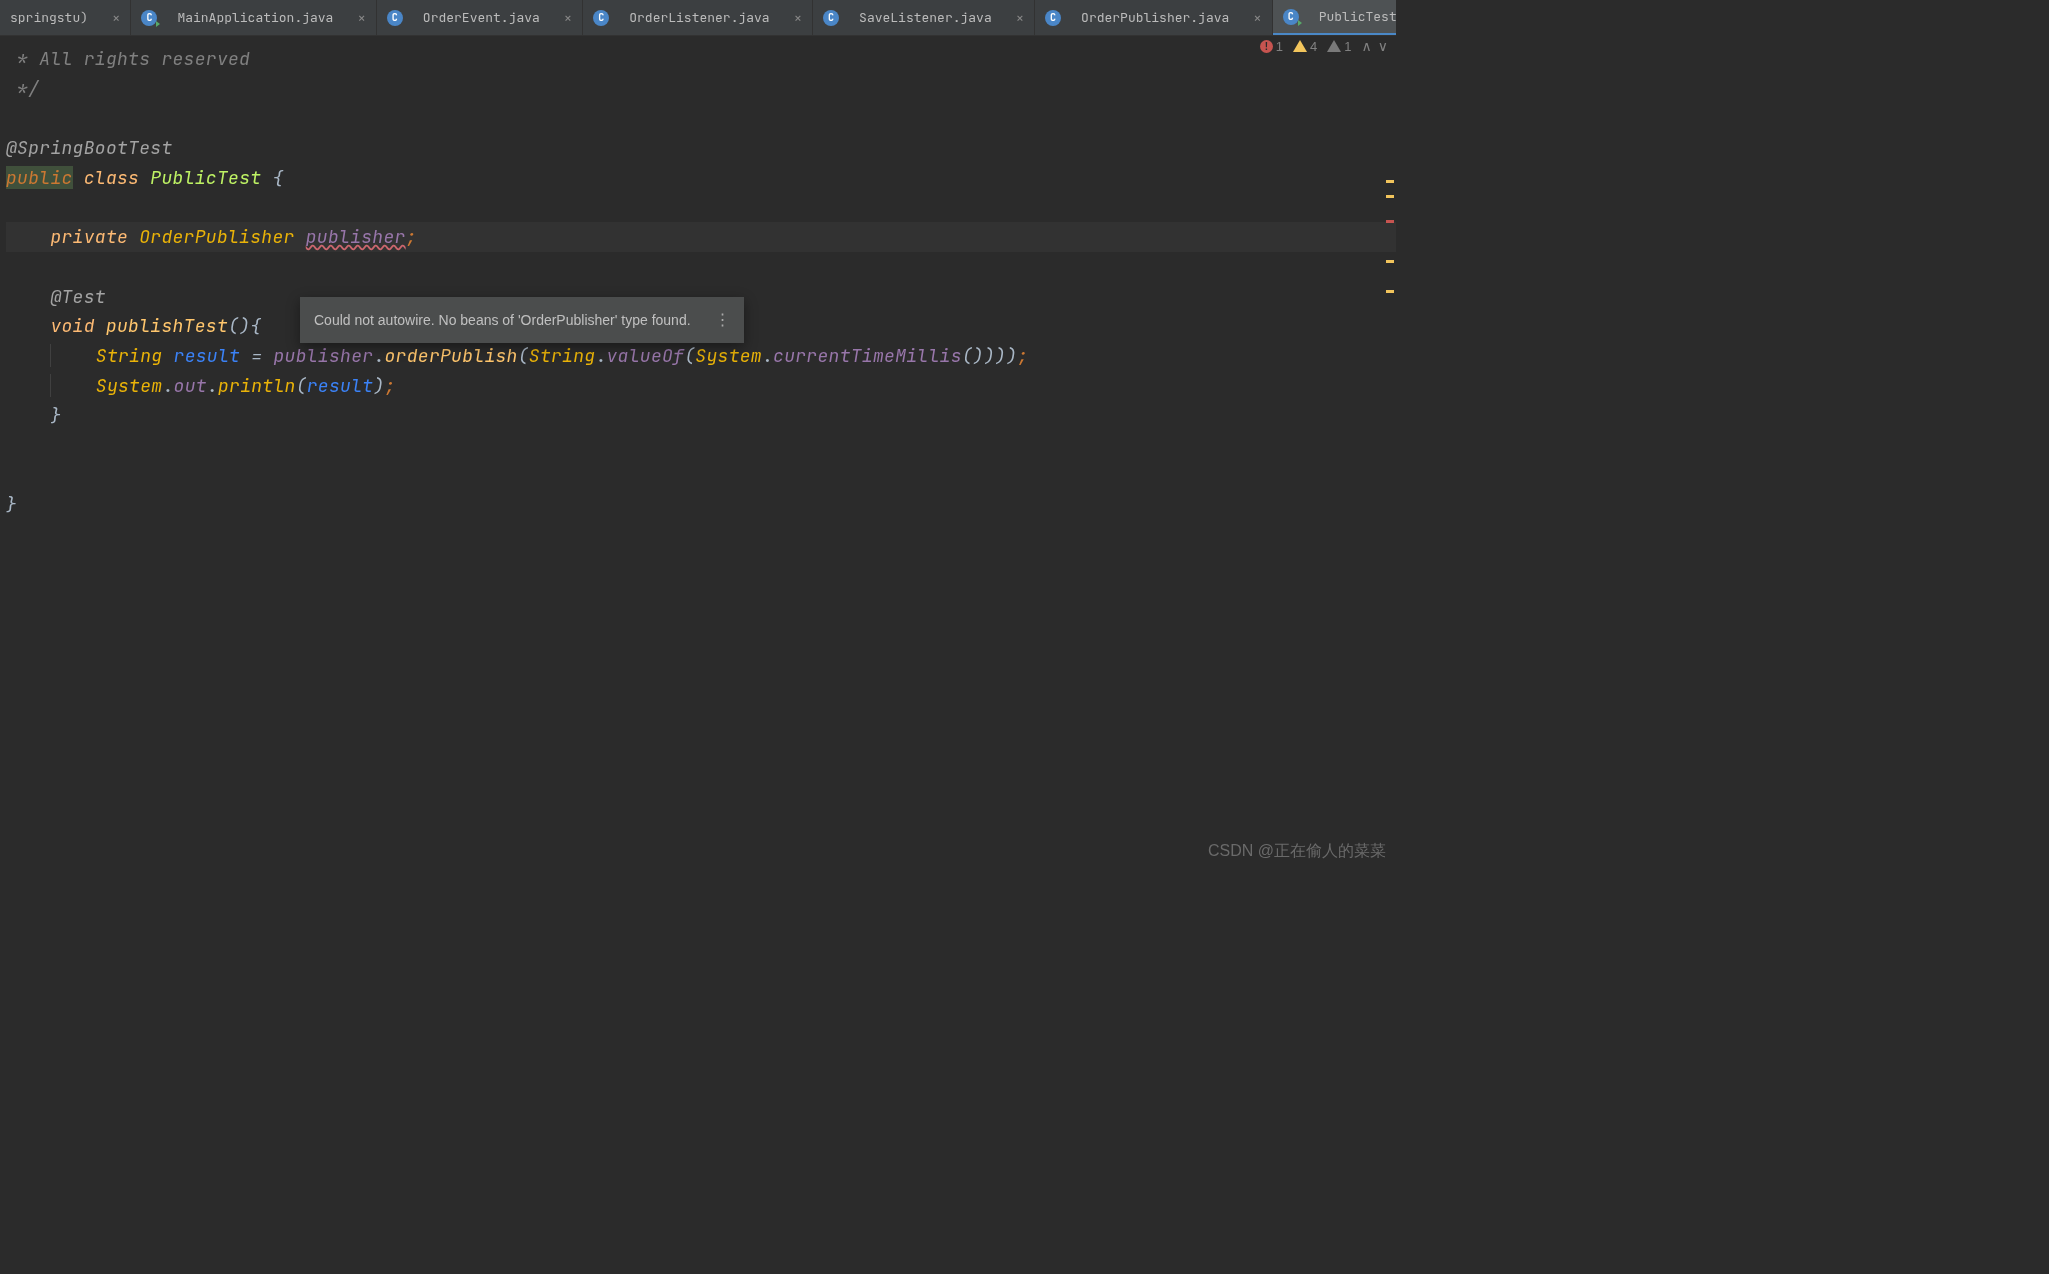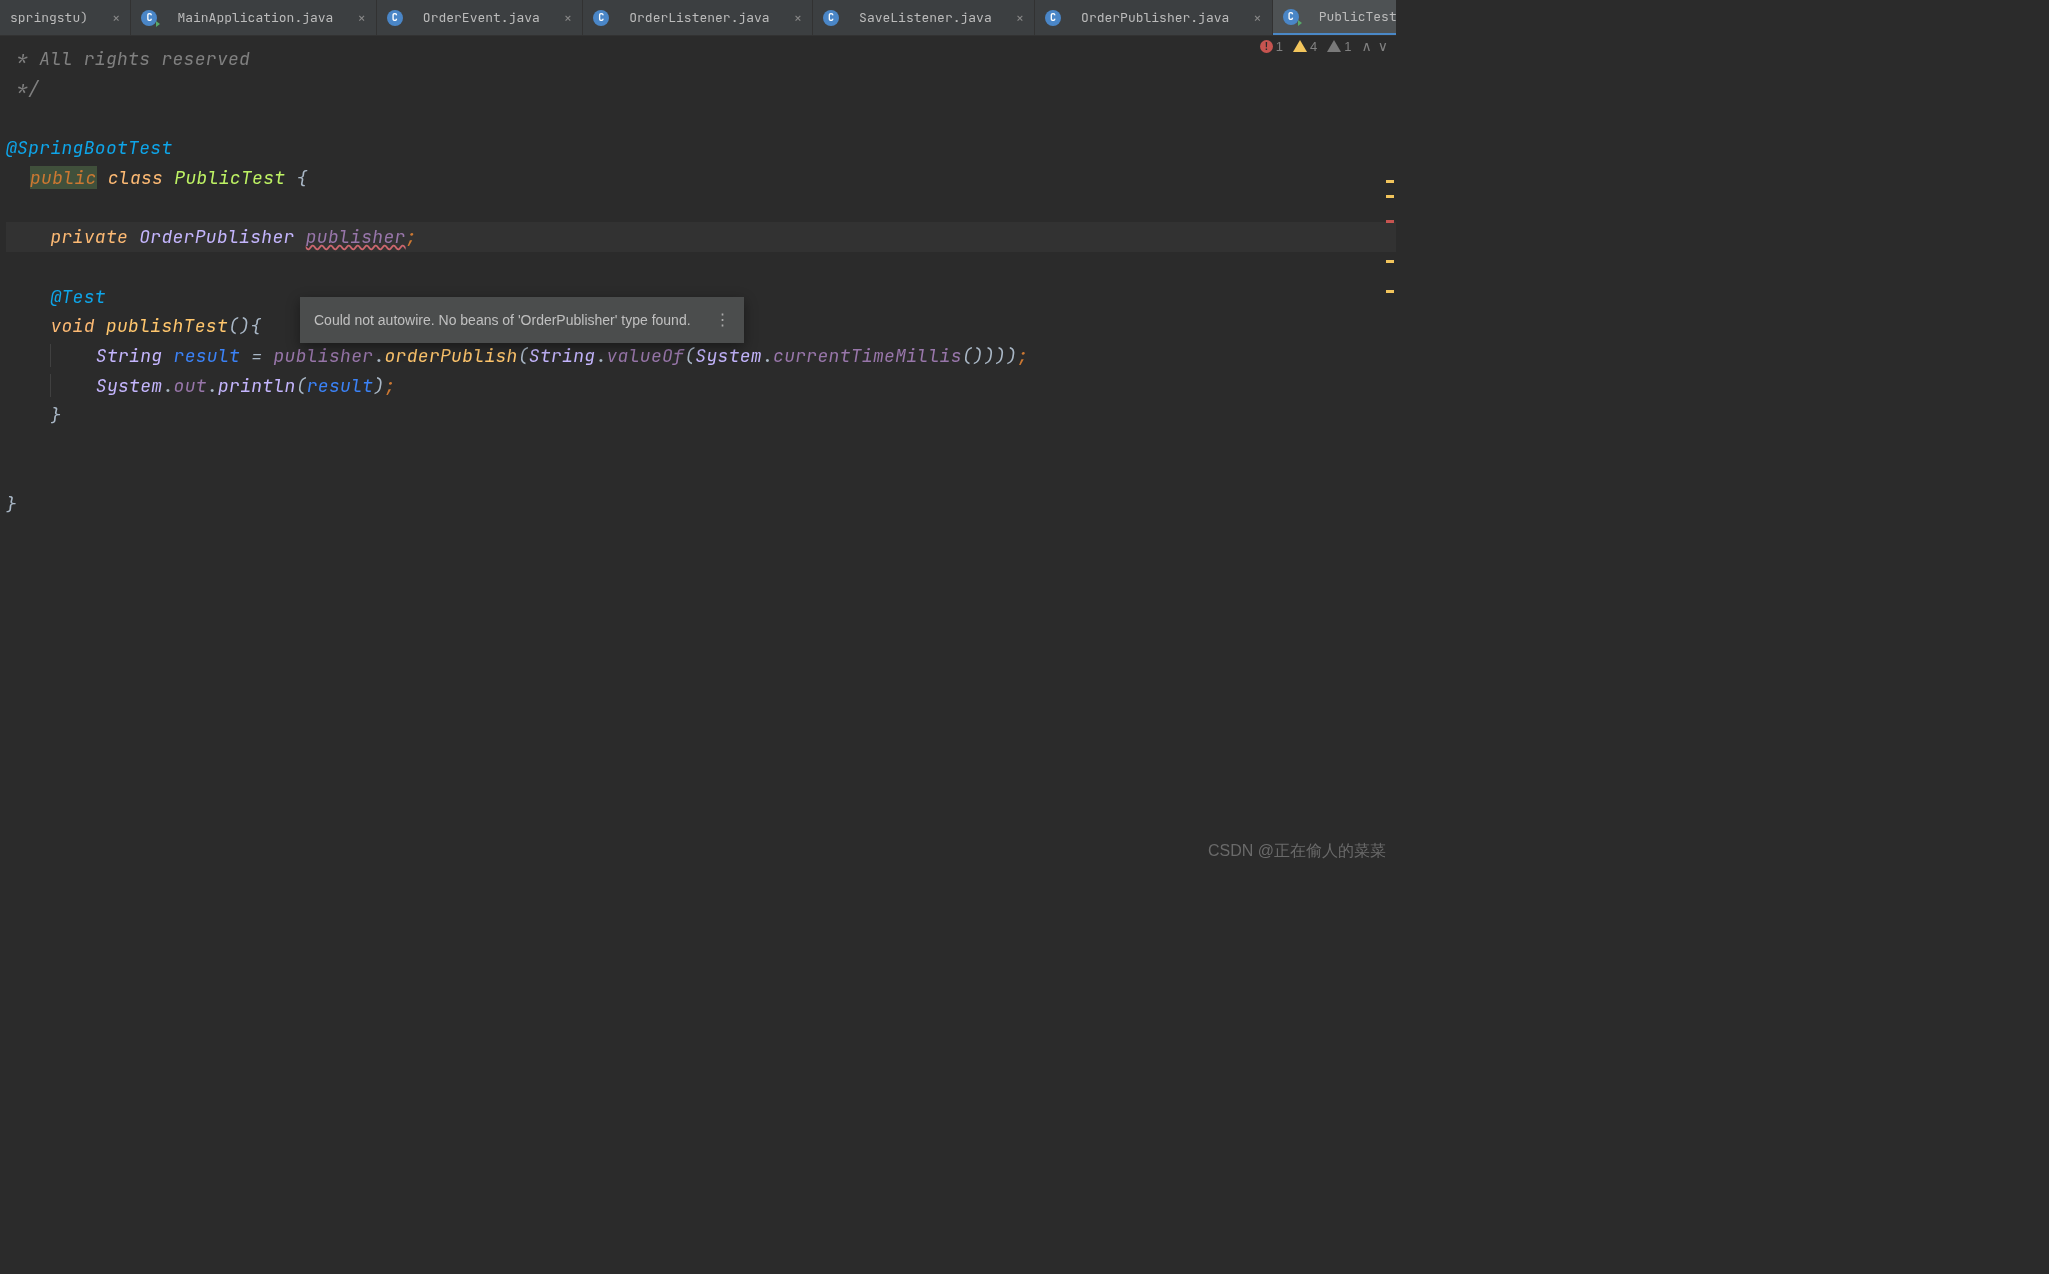--- a/index.html
+++ b/index.html
@@ -67,25 +67,25 @@
       line-height: 1.65;
     }
     .code-line {
       white-space: pre;
       font-family: 'JetBrains Mono', 'Consolas', monospace;
       font-style: italic;
       letter-spacing: 0.3px;
     }
     .code-line.highlighted { background: #323232; }
     .comment { color: #808080; }
-    .annotation { color: #0ea5e9; }
+    .annotation { color: #a3a3a3; }
     .keyword { color: #fdba74; }
-    .keyword-hl { color: #cc7832; background: #40503b; margin-left: 24px; }
+    .keyword-hl { color: #cc7832; background: #40503b; }
     .class-name { color: #bef264; }
-    .type { color: #c4b5fd; }
+    .type { color: #eab308; }
     .var { color: #3b82f6; }
     .var-warn { color: #9876aa; text-decoration: wavy underline #cc666e; text-decoration-skip-ink: none;}
     .method { color: #ffc66d; }
     .static-italic { color: #9876aa; font-style: italic; }
     .brace { color: #a9b7c6; }
     .paren { color: #a9b7c6; }
     .semi { color: #cc7832; }
     .eq { color: #a9b7c6; }
     .purple { color: #9876aa; }
     .def { color: #a9b7c6; font-style: normal;}

